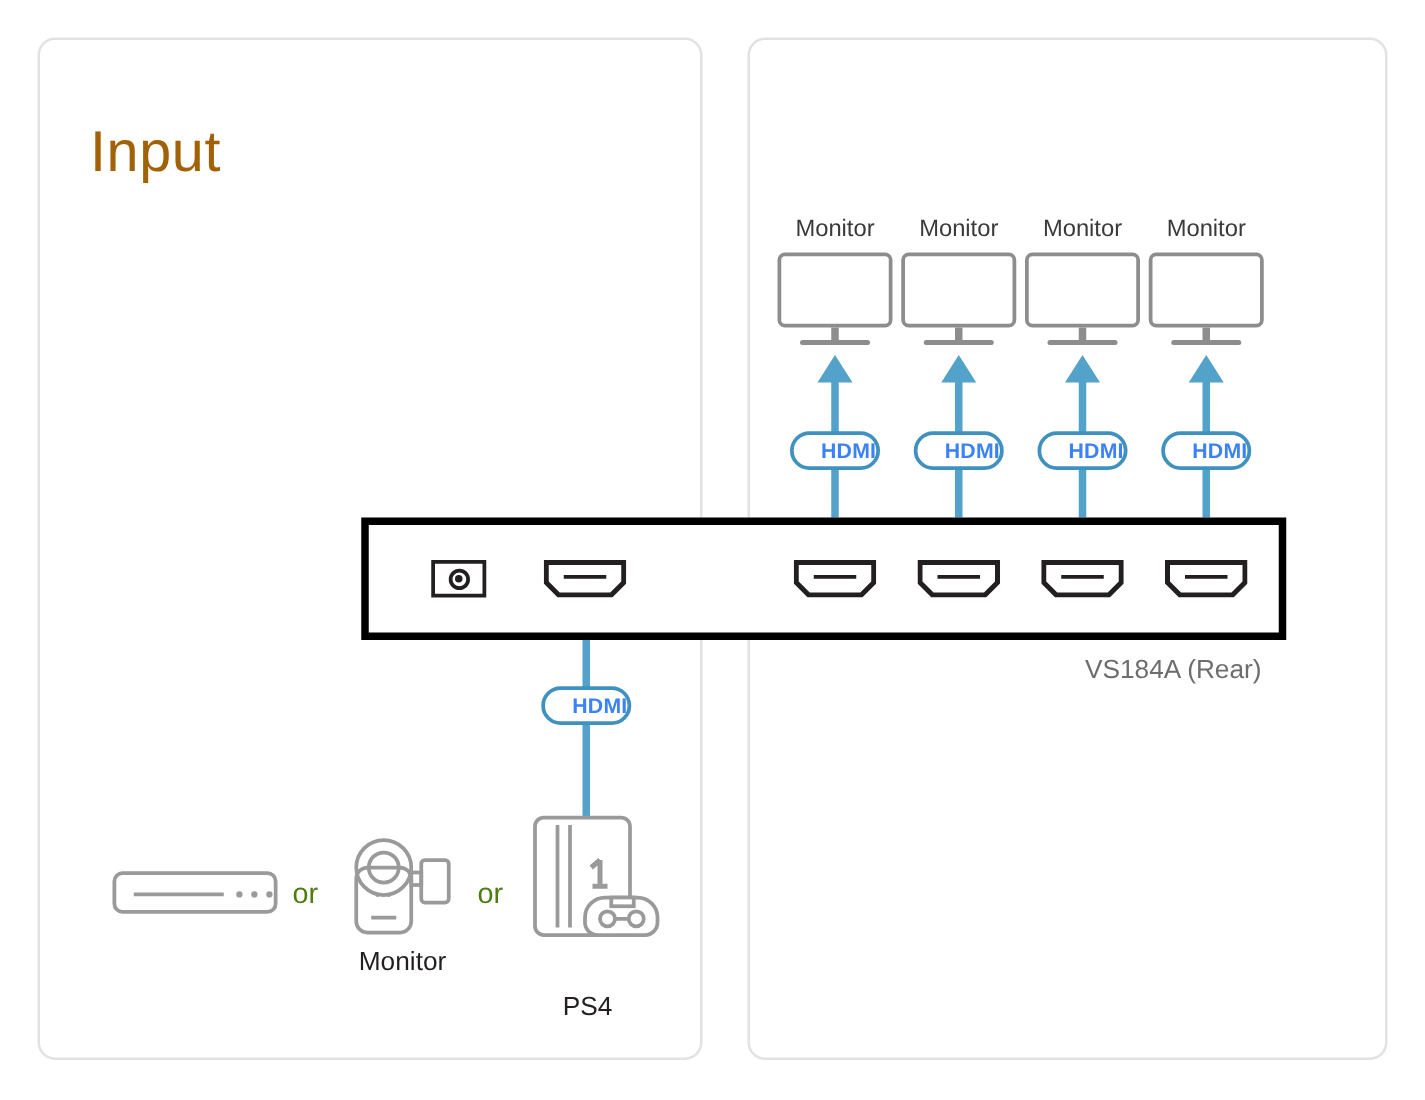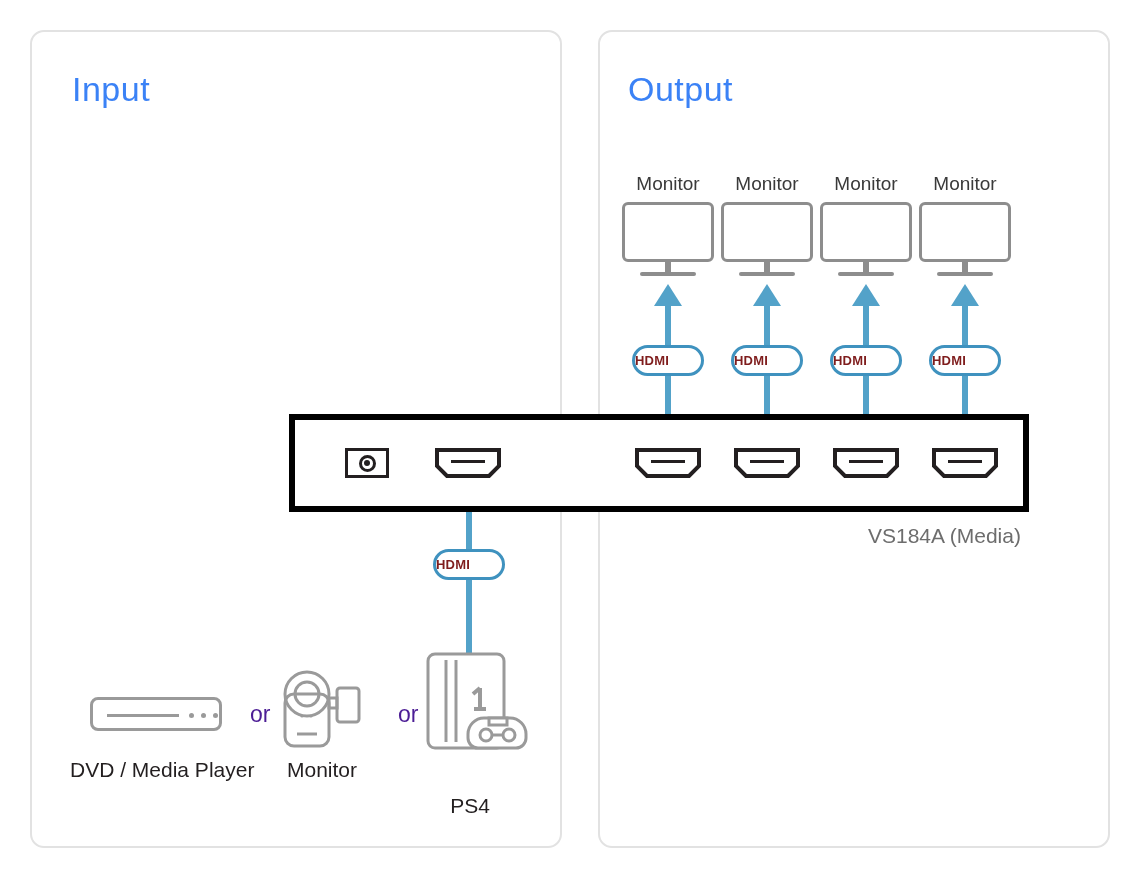--- a/index.html
+++ b/index.html
@@ -16,25 +16,26 @@
     border:2px solid #e2e2e2;
     border-radius:14px;
     background:#ffffff;
     box-sizing:border-box;
   }
   #panel-input{left:30px;top:30px;width:532px;height:818px;}
   #panel-output{left:598px;top:30px;width:512px;height:818px;}
 
   .panel-title{
     position:absolute;
-    font-size:34px;
+    font-size:46px;
     font-weight:400;
     letter-spacing:.5px;
-    color:#3b82f6;
+    color:#a16207;
     white-space:nowrap;
+    margin-top:24px;
   }
   #title-input{left:72px;top:70px;}
   #title-output{left:628px;top:70px;}
 
   
   .monitor-group{position:absolute;width:92px;}
   .monitor-label{
     position:absolute;left:0;top:0;width:92px;text-align:center;
     font-size:19px;color:#3a3a3a;white-space:nowrap;
   }
@@ -60,22 +61,22 @@
   }
 
   
   .hdmi-pill{
     position:absolute;
     width:72px;height:31px;
     border:3px solid #3f92bf;
     border-radius:16px;
     background:#ffffff;
     box-sizing:border-box;
-    display:flex;align-items:center;justify-content:flex-start;
-    font-size:13px;font-weight:bold;color:#7f1d1d;
+    display:flex;align-items:center;justify-content:flex-end;
+    font-size:17px;font-weight:bold;color:#3b82f6;
     letter-spacing:.2px;
   }
 
   
   #device-box{
     position:absolute;left:289px;top:414px;width:740px;height:98px;
     border:6px solid #000000;background:#ffffff;box-sizing:border-box;
   }
   #device-label{
     position:absolute;left:868px;top:524px;
@@ -90,41 +91,40 @@
   .power-outer{
     width:17px;height:17px;border:3px solid #231f20;border-radius:50%;
     box-sizing:border-box;display:flex;align-items:center;justify-content:center;
   }
   .power-inner{width:6px;height:6px;background:#231f20;border-radius:50%;}
 
   
   .src-label{
     position:absolute;font-size:21px;color:#231f20;white-space:nowrap;text-align:center;
   }
-  .or-text{position:absolute;font-size:23px;color:#4c1d95;margin-left:16px;}
+  .or-text{position:absolute;font-size:23px;color:#4d7c0f;}
 
   .dvd{
     position:absolute;left:90px;top:697px;width:132px;height:34px;
     border:3px solid #9a9a9a;border-radius:8px;box-sizing:border-box;background:#fff;
   }
   .dvd-slot{position:absolute;left:14px;top:14px;width:72px;height:3px;background:#9a9a9a;}
   .dvd-dot{position:absolute;top:13px;width:5px;height:5px;border-radius:50%;background:#9a9a9a;}
 
   svg{display:block;}
 </style>
 </head>
 <body>
 
 <div class="stage">
 
   <div class="panel" id="panel-input"></div>
   <div class="panel" id="panel-output"></div>
 
   <div class="panel-title" id="title-input">Input</div>
-  <div class="panel-title" id="title-output">Output</div>
 
   <div class="monitor-group" style="left:622px;top:173px;">
     <div class="monitor-label">Monitor</div>
     <div class="monitor-screen"></div>
     <div class="monitor-neck"></div>
     <div class="monitor-base"></div>
   </div>
   <div class="monitor-group" style="left:721px;top:173px;">
     <div class="monitor-label">Monitor</div>
     <div class="monitor-screen"></div>
@@ -206,29 +206,28 @@
       <rect x="16" y="12" width="34" height="3" fill="#231f20"></rect>
     </svg>
   </div>
   <div class="hdmi-port" style="left:932px;top:448px;">
     <svg width="66" height="30" viewBox="0 0 66 30">
       <path d="M2,2 L64,2 L64,18 L54,28 L12,28 L2,18 Z" fill="#ffffff" stroke="#231f20" stroke-width="4" stroke-linejoin="miter"></path>
       <rect x="16" y="12" width="34" height="3" fill="#231f20"></rect>
     </svg>
   </div>
 
-  <div id="device-label">VS184A (Media)</div>
+  <div id="device-label">VS184A (Rear)</div>
 
   <div class="dvd">
     <div class="dvd-slot"></div>
     <div class="dvd-dot" style="left:96px;"></div>
     <div class="dvd-dot" style="left:108px;"></div>
     <div class="dvd-dot" style="left:120px;"></div>
   </div>
-  <div class="src-label" style="left:70px;top:758px;width:176px;">DVD / Media Player</div>
 
   <div class="or-text" style="left:234px;top:701px;">or</div>
 
   <div style="position:absolute;left:277px;top:668px;">
     <svg width="84" height="82" viewBox="0 0 84 82" fill="none" stroke="#9a9a9a" stroke-width="3">
       <rect x="8" y="26" width="44" height="52" rx="9"></rect>
       <circle cx="30" cy="26" r="22"></circle>
       <circle cx="30" cy="26" r="12"></circle>
       <rect x="52" y="30" width="8" height="10"></rect>
       <rect x="60" y="20" width="22" height="34" rx="3"></rect>

